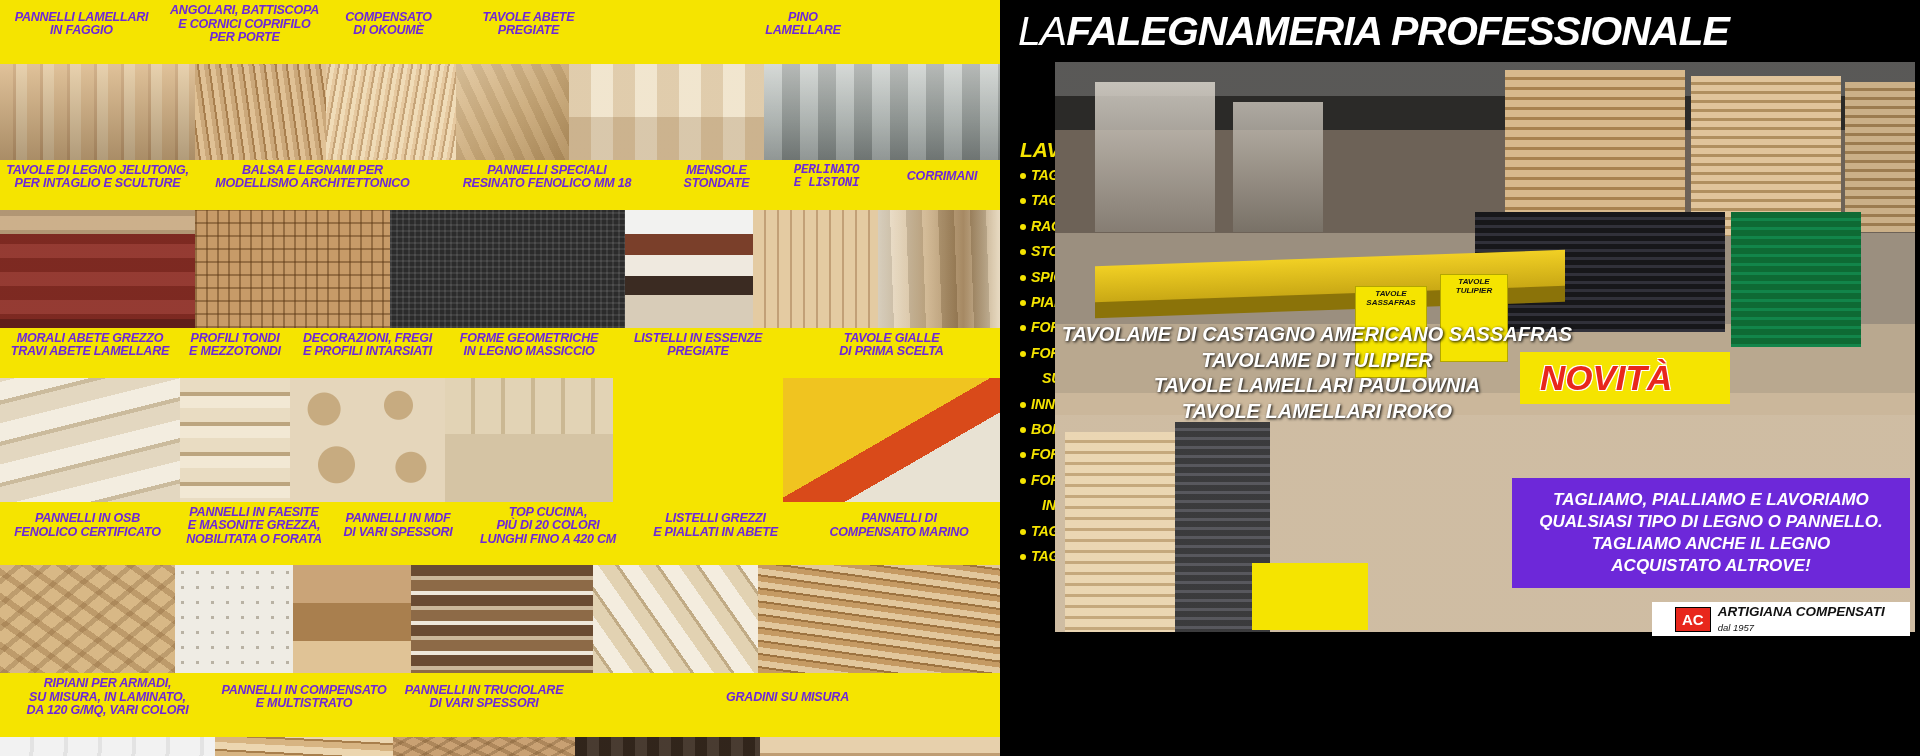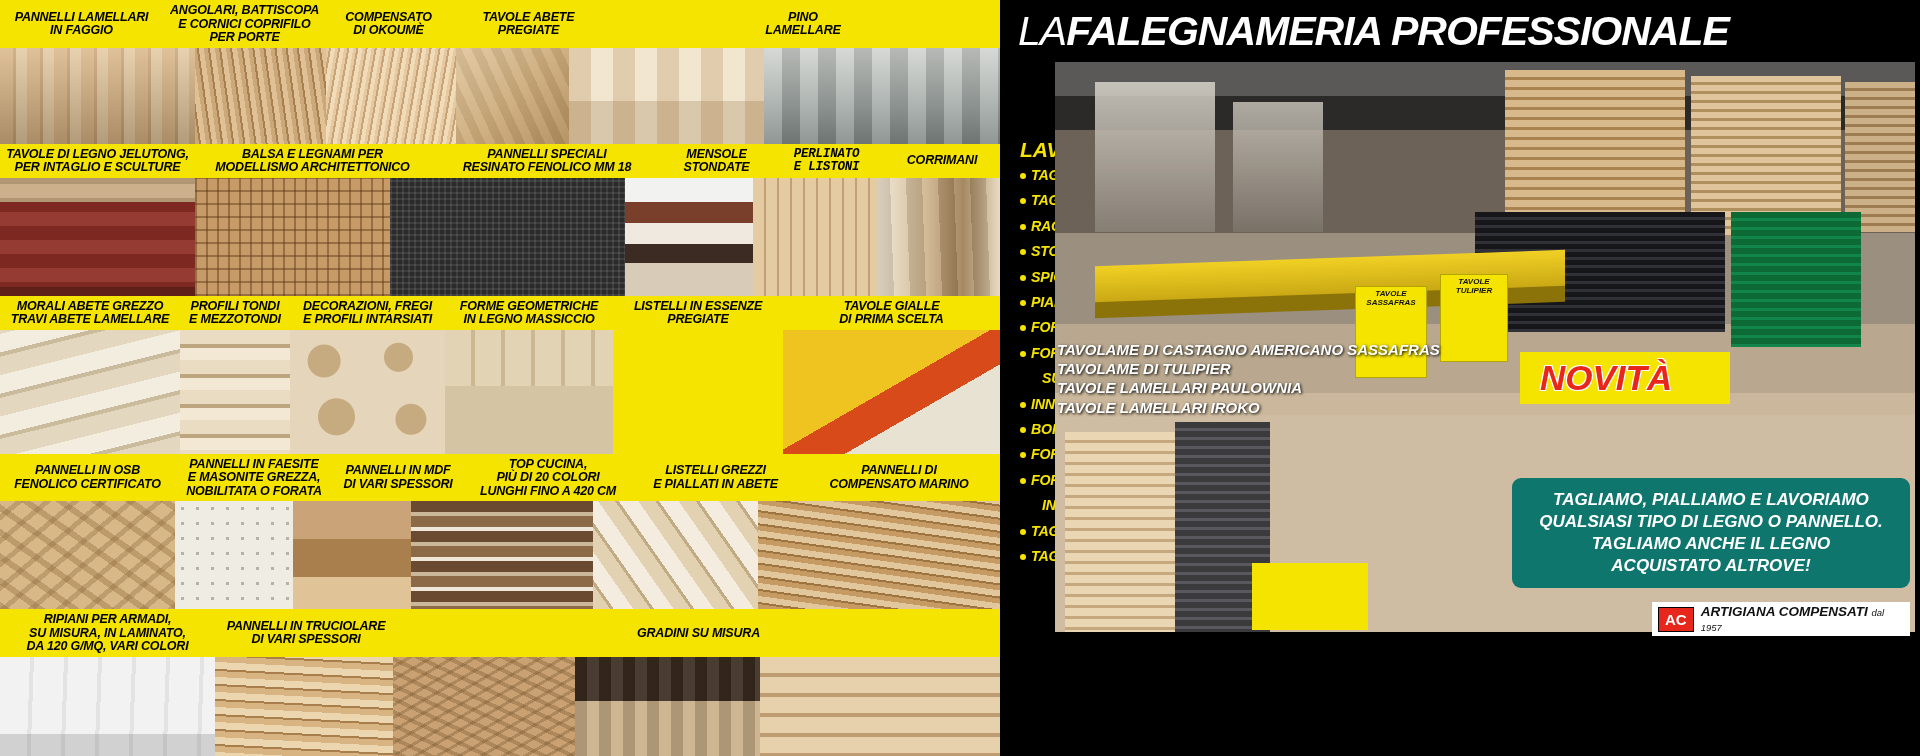--- a/index.html
+++ b/index.html
@@ -15,23 +15,23 @@
   .left-panel {
     position: absolute; left: 0; top: 0; width: 1000px; height: 756px;
     background: #f5e400;
   }
   .band { position: relative; width: 1000px; }
   .labels {
     display: flex; width: 100%; background: #f5e400;
     align-items: stretch;
   }
   .label {
-    flex: 1 1 0; padding: 4px 3px 3px 3px;
+    flex: 1 1 0; padding: 4px 3px 19px 3px;
     font-size: 12.5px; font-weight: bold; font-style: italic;
-    color: #000000; line-height: 1.08; text-align: center;
+    color: #6d28d9; line-height: 1.08; text-align: center;
     display: flex; align-items: center; justify-content: center;
     letter-spacing: -0.2px;
   }
   .photos { display: flex; width: 100%; }
   .photo { flex: 1 1 0; position: relative; overflow: hidden; }
 
   
   .tex { position: absolute; inset: 0; }
 
   
@@ -67,47 +67,47 @@
   .lav-list li.sub { padding-left: 22px; }
 
   
   .photo-block {
     position: absolute; left: 55px; top: 62px; width: 860px; height: 570px;
     overflow: hidden;
   }
   .warehouse { position: absolute; inset: 0; }
 
   .novita-text {
-    position: absolute; left: 57px; top: 340px; width: 520px;
-    color: #fff; font-size: 15px; font-style: italic; font-weight: bold;
-    line-height: 1.28; text-shadow: 1px 1px 3px #000;
+    position: absolute; left: 57px; top: 322px; width: 520px;
+    color: #fff; font-size: 20px; font-style: italic; font-weight: bold;
+    line-height: 1.28; text-shadow: 1px 1px 3px #000; text-align: center;
   }
   .novita-badge {
     position: absolute; left: 540px; top: 358px;
     color: #e8271c; font-size: 35px; font-weight: bold; font-style: italic;
     text-shadow: 1px 1px 0 #fff, -1px -1px 0 #fff, 1px -1px 0 #fff, -1px 1px 0 #fff;
   }
   .novita-bg {
     position: absolute; left: 520px; top: 352px; width: 210px; height: 52px;
     background: #f5e400;
   }
   .red-box {
     position: absolute; left: 512px; top: 478px; width: 398px; height: 110px;
-    background: #0f766e; color: #fff;
+    background: #6d28d9; color: #fff;
     display: flex; flex-direction: column; align-items: center; justify-content: center;
     text-align: center; font-size: 17px; font-style: italic; font-weight: bold;
-    line-height: 1.3; padding: 4px; border-radius: 9px;
+    line-height: 1.3; padding: 4px;
   }
   .yellow-sq {
     position: absolute; left: 252px; top: 563px; width: 116px; height: 67px;
     background: #f5e400;
   }
   .logo-box {
     position: absolute; left: 652px; top: 602px; width: 258px; height: 34px;
-    background: #fff; display: flex; align-items: center; padding: 0 6px;
+    background: #fff; display: flex; align-items: center; padding: 0 23px;
   }
   .logo-ac {
     background: #e8271c; color: #fff; font-weight: bold; font-size: 15px;
     padding: 3px 6px; margin-right: 7px; border: 1px solid #000;
   }
   .logo-text { color: #111; font-size: 13.5px; font-weight: bold; font-style: italic; }
   .logo-text .small { font-size: 9.5px; font-weight: normal; }
 </style>
 </head>
 <body>
@@ -294,20 +294,22 @@
           <div class="tex" style="background:repeating-linear-gradient(8deg,#c59a63 0 5px,#9d7340 5px 7px,#e2c79c 7px 13px);"></div>
         </div>
       </div>
     </div>
 
     <div class="band">
       <div class="labels">
         <div class="label" style="flex: 0 0 215px; white-space: pre-line;">RIPIANI PER ARMADI,
 SU MISURA, IN LAMINATO,
 DA 120 G/MQ, VARI COLORI</div>
+        <div class="label" style="flex: 0 0 178px; white-space: pre-line;">PANNELLI IN COMPENSATO
+E MULTISTRATO</div>
         <div class="label" style="flex: 0 0 182px; white-space: pre-line;">PANNELLI IN TRUCIOLARE
 DI VARI SPESSORI</div>
         <div class="label" style="flex: 1 1 auto; white-space: pre-line;">GRADINI SU MISURA</div>
       </div>
       <div class="photos" style="height:110px">
         <div class="photo" style="flex:0 0 215px">
           <div class="tex" style="background:linear-gradient(180deg,#ffffff 0 70%,#dcdcdc 70% 100%);"></div>
           <div class="tex" style="background:repeating-linear-gradient(92deg,rgba(0,0,0,.05) 0 30px,rgba(0,0,0,.11) 30px 34px);"></div>
         </div>
         <div class="photo" style="flex:0 0 178px">

